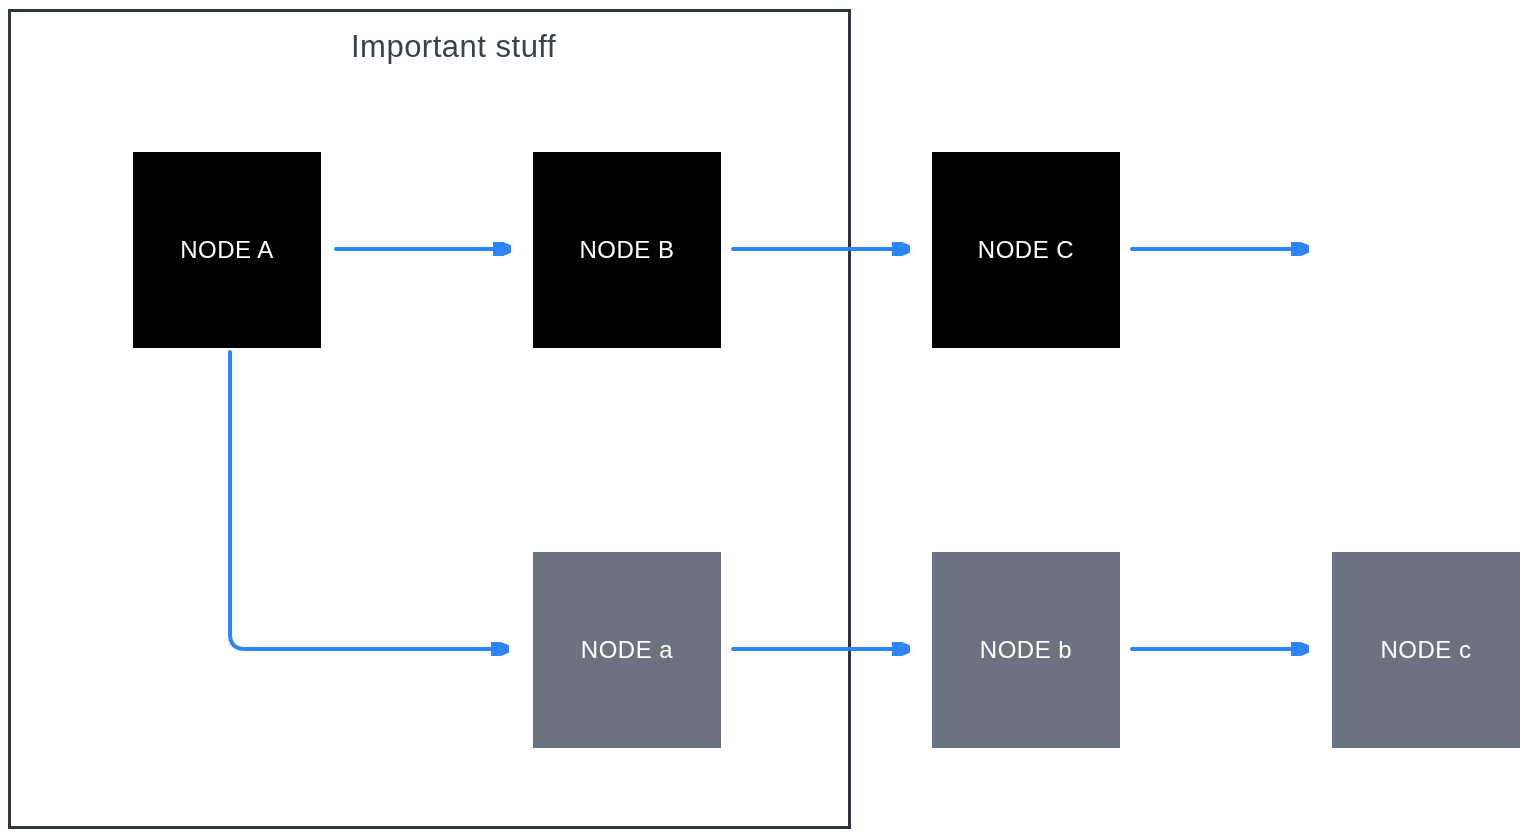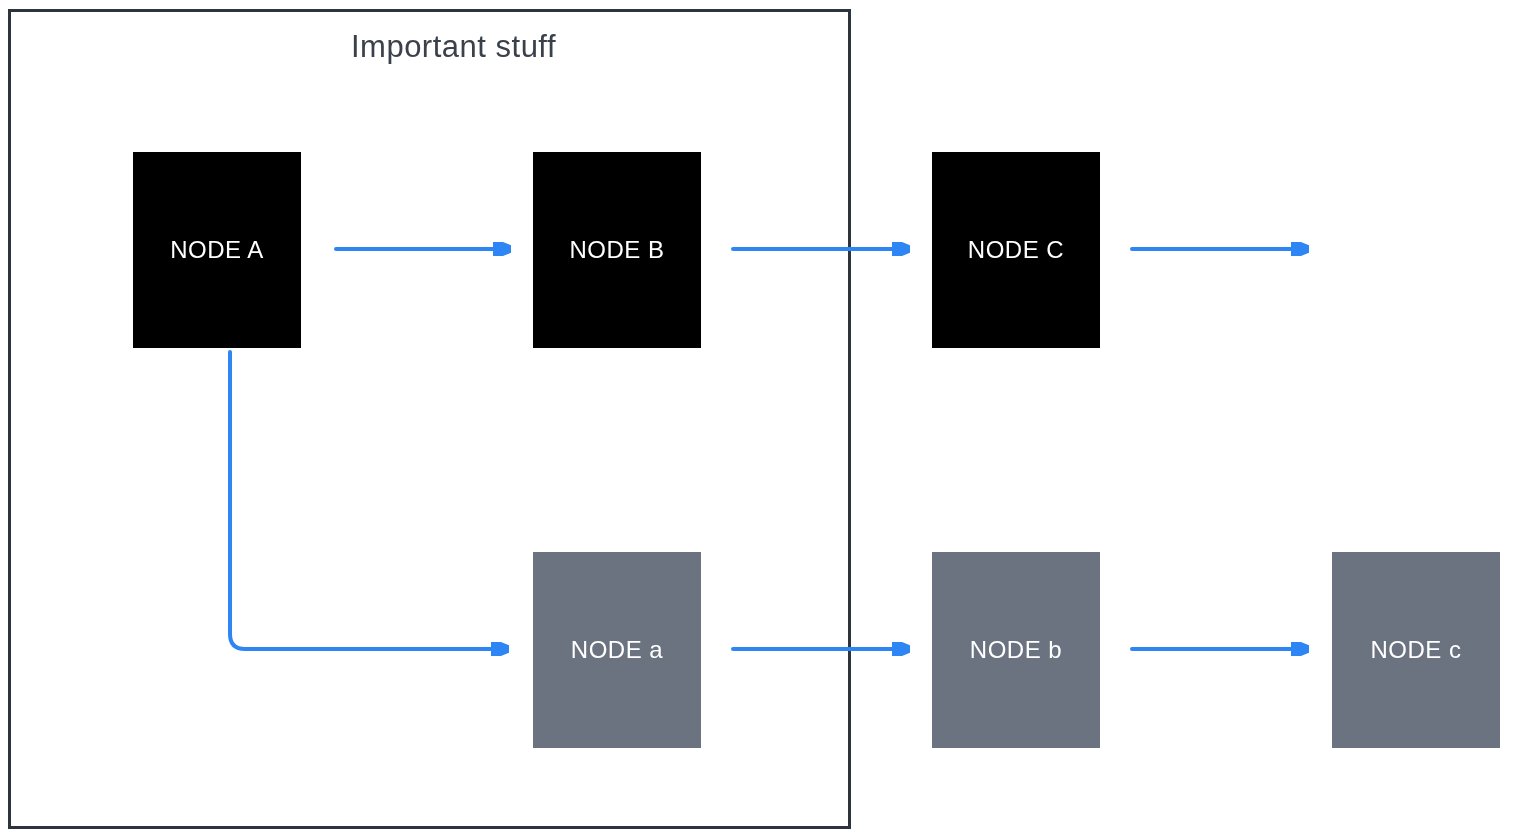--- a/index.html
+++ b/index.html
@@ -32,21 +32,21 @@
     top: 17px;
     text-align: center;
     font-size: 31px;
     font-weight: 500;
     letter-spacing: 0.5px;
     color: var(--frame-label, #3a414b);
     padding-left: 48px;
   }
   .node {
     position: absolute;
-    width: 168px;
+    width: 188px;
     height: 196px;
     display: flex;
     align-items: center;
     justify-content: center;
     color: var(--node-text, #ffffff);
     font-size: 24px;
     letter-spacing: 0.5px;
     z-index: 2;
   }
   .node.black { background: var(--node-black, #000000); }

